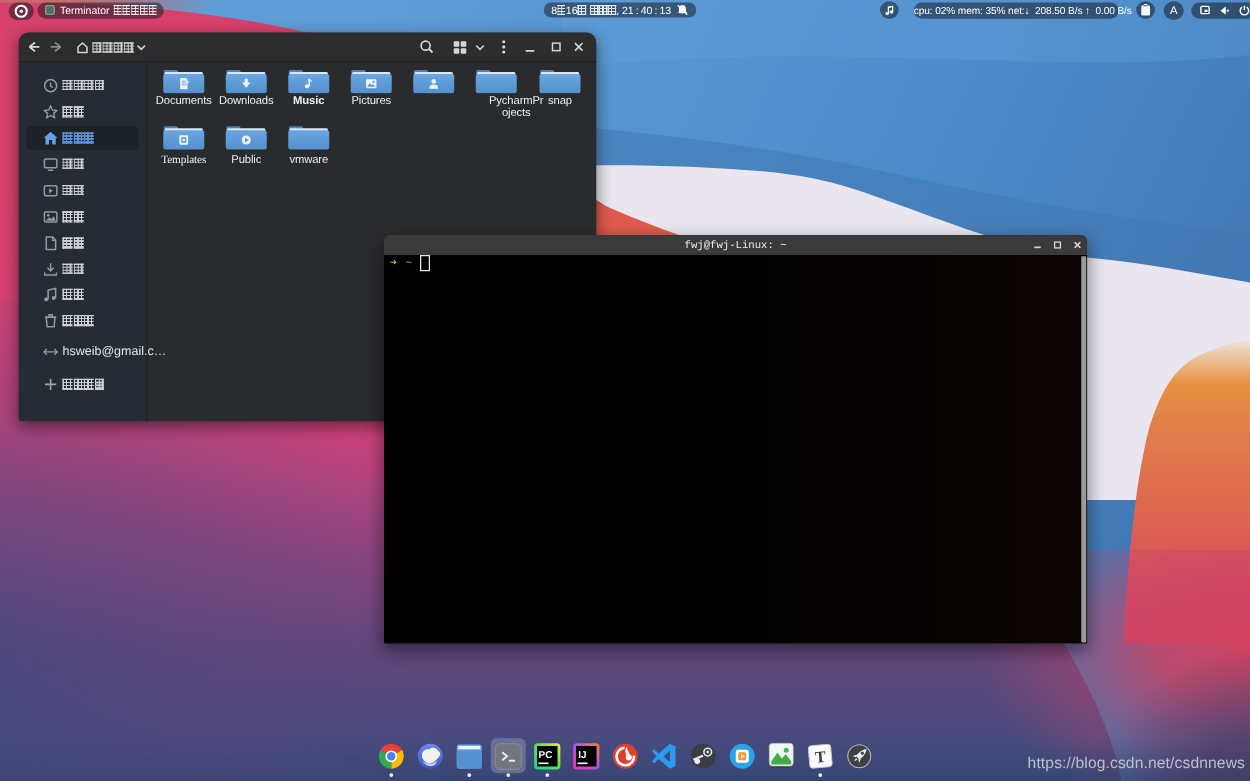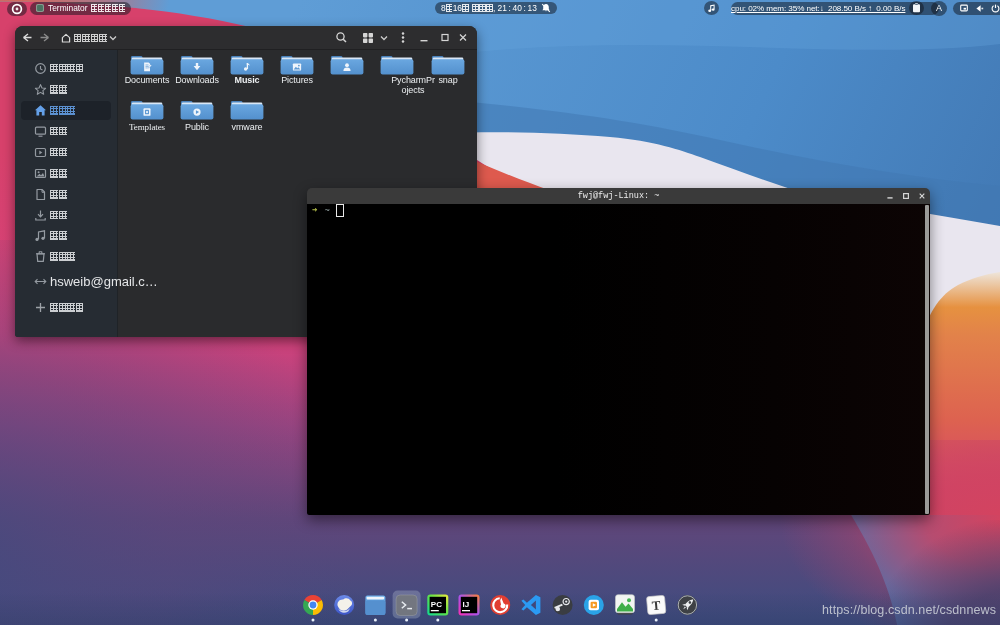--- a/index.html
+++ b/index.html
@@ -18,21 +18,21 @@
 
 .pill{position:absolute;background:rgba(16,20,28,.5);border-radius:8px;color:#fff;display:flex;align-items:center;z-index:10;font-size:9px;}
 .circ{position:absolute;background:rgba(16,20,28,.5);border-radius:50%;z-index:10;display:flex;align-items:center;justify-content:center;}
 
 #fm{position:absolute;left:15px;top:26px;width:462px;height:311px;z-index:2;border-radius:8px 8px 3px 3px;box-shadow:0 4px 12px rgba(0,0,0,.48);overflow:hidden;background:#2a2b2d;}
 #fm .hb{position:absolute;left:0;top:0;width:100%;height:23px;background:#2d2d2f;border-bottom:1px solid #202022;}
 #fm .sb{position:absolute;left:0;top:24px;width:102px;bottom:0;background:#262c33;border-right:1px solid #1f2327;}
 .sbi{position:absolute;left:6px;width:90px;height:19px;display:flex;align-items:center;color:#e4e6e8;font-size:9.5px;}
 .sbi .ic{width:13px;height:13px;margin-left:13px;margin-right:3px;flex:none;opacity:.75;}
 .sbi.sel{background:#1d2229;border-radius:4px;}
-#term{position:absolute;left:307px;top:188px;width:623px;height:327px;z-index:3;border-radius:5px 5px 2px 2px;box-shadow:0 5px 14px rgba(0,0,0,.48);overflow:hidden;}
+#term{position:absolute;left:307px;top:188px;width:563px;height:327px;z-index:3;border-radius:5px 5px 2px 2px;box-shadow:0 5px 14px rgba(0,0,0,.48);overflow:hidden;}
 #term .tb{position:absolute;left:0;top:0;width:100%;height:16px;background:#3a3a3a;color:#ececec;font-family:"Liberation Mono",monospace;font-size:8.5px;display:flex;align-items:center;justify-content:center;}
 #term .body{position:absolute;left:0;top:16px;right:0;bottom:0;background:linear-gradient(to right,#000 0%,#000 40%,#060202 75%,#0c0404 100%);}
 #wm{position:absolute;right:4px;top:603px;z-index:7;color:#c9cdd6;font-size:12.5px;opacity:.9;letter-spacing:.1px;}
 .fl{position:absolute;text-align:center;color:#eceff1;font-size:9px;line-height:9.5px;letter-spacing:-.1px;}
 </style></head>
 <body>
 <svg id="wall" width="1000" height="625" viewBox="0 0 1000 625">
  <defs>
   <linearGradient id="sky" gradientUnits="userSpaceOnUse" x1="300" y1="0" x2="1000" y2="320">
    <stop offset="0" stop-color="#5f9dd6"></stop>
@@ -122,21 +122,21 @@
       <path d="M5,1 C6.8,1 7.8,2.4 7.8,4.2 L7.8,6 L8.6,7.3 L1.4,7.3 L2.2,6 L2.2,4.2 C2.2,2.4 3.2,1 5,1 Z" fill="#fff"></path>
       <path d="M4,7.6 a1.1,1.1 0 0 0 2,0 Z" fill="#fff"></path>
       <line x1="1.2" y1="1.2" x2="8.8" y2="8.8" stroke="#fff" stroke-width="1.1"></line>
     </svg>
 </div>
 <div class="circ" style="left:704px;top:1px;width:15px;height:14px;">
  <svg width="9" height="9" viewBox="0 0 9 9">
       <path d="M3.2,1.2 L7.6,0.4 L7.6,5.6 A1.5,1.2 0 1 1 6.6,4.5 L6.6,1.8 L4.2,2.3 L4.2,6.8 A1.5,1.2 0 1 1 3.2,5.7 Z" fill="#fff"></path>
     </svg>
 </div>
-<div class="pill" style="left:731px;top:1.5px;width:208px;height:13px;font-size:8.1px;letter-spacing:-.08px;white-space:nowrap;text-decoration:underline;">cpu: 02% mem: 35% net:↓&nbsp; 208.50 B/s ↑&nbsp; 0.00 B/s</div>
+<div class="pill" style="left:731px;top:1.5px;width:164px;height:13px;font-size:8.1px;letter-spacing:-.08px;white-space:nowrap;">cpu: 02% mem: 35% net:↓&nbsp; 208.50 B/s ↑&nbsp; 0.00 B/s</div>
 <div class="circ" style="left:909px;top:1px;width:15px;height:14px;">
  <svg width="9" height="10" viewBox="0 0 9 10">
       <rect x="1" y="1.3" width="7" height="8" rx="1" fill="#f2f5f8"></rect>
       <rect x="3" y="0.2" width="3" height="2.2" rx="0.6" fill="#f2f5f8"></rect>
       <rect x="3.2" y="1" width="2.6" height="1" fill="#5a7186"></rect>
     </svg>
 </div>
 <div class="circ" style="left:931px;top:0.5px;width:16px;height:15px;color:#fff;font-size:9px;">A</div>
 <div class="pill" style="left:953px;top:1.5px;height:13px;padding:0 7px;gap:7px;">
  <svg width="8" height="8" viewBox="0 0 8 8">
@@ -281,21 +281,21 @@
       <svg class="ic" viewBox="0 0 13 13">
         <path d="M3,3.8 L10,3.8 L9.3,11.3 L3.7,11.3 Z" fill="none" stroke="#b9bfc6" stroke-width="1.2"></path>
         <path d="M2,3.8 L11,3.8 M5,3.6 L5.3,1.8 L7.7,1.8 L8,3.6" stroke="#b9bfc6" stroke-width="1.1" fill="none"></path>
       </svg>
       <span class="zh z10"><i></i><i></i><i></i></span>
     </div>
  <div class="sbi" style="top:246px">
       <svg class="ic" viewBox="0 0 13 13">
         <path d="M3.5,4.2 L1.2,6.5 L3.5,8.8 M9.5,4.2 L11.8,6.5 L9.5,8.8 M1.5,6.5 L11.5,6.5" stroke="#b9bfc6" stroke-width="1.1" fill="none"></path>
       </svg>
-      <span style="font-size:13px;color:#e4e6e8;">hsweib@gmail.c…</span>
+      <span style="font-size:10px;color:#e4e6e8;">hsweib@gmail.c…</span>
     </div>
  <div class="sbi" style="top:272px">
       <svg class="ic" viewBox="0 0 13 13">
         <path d="M6.5,2 L6.5,11 M2,6.5 L11,6.5" stroke="#c4c9ce" stroke-width="1.3"></path>
       </svg>
       <span class="zh z10"><i></i><i></i><i></i><i></i></span>
     </div>
 
  <svg style="position:absolute;left:115px;top:28.5px;z-index:2" width="34" height="20" viewBox="0 0 34 20">
       <use href="#folder"></use>

